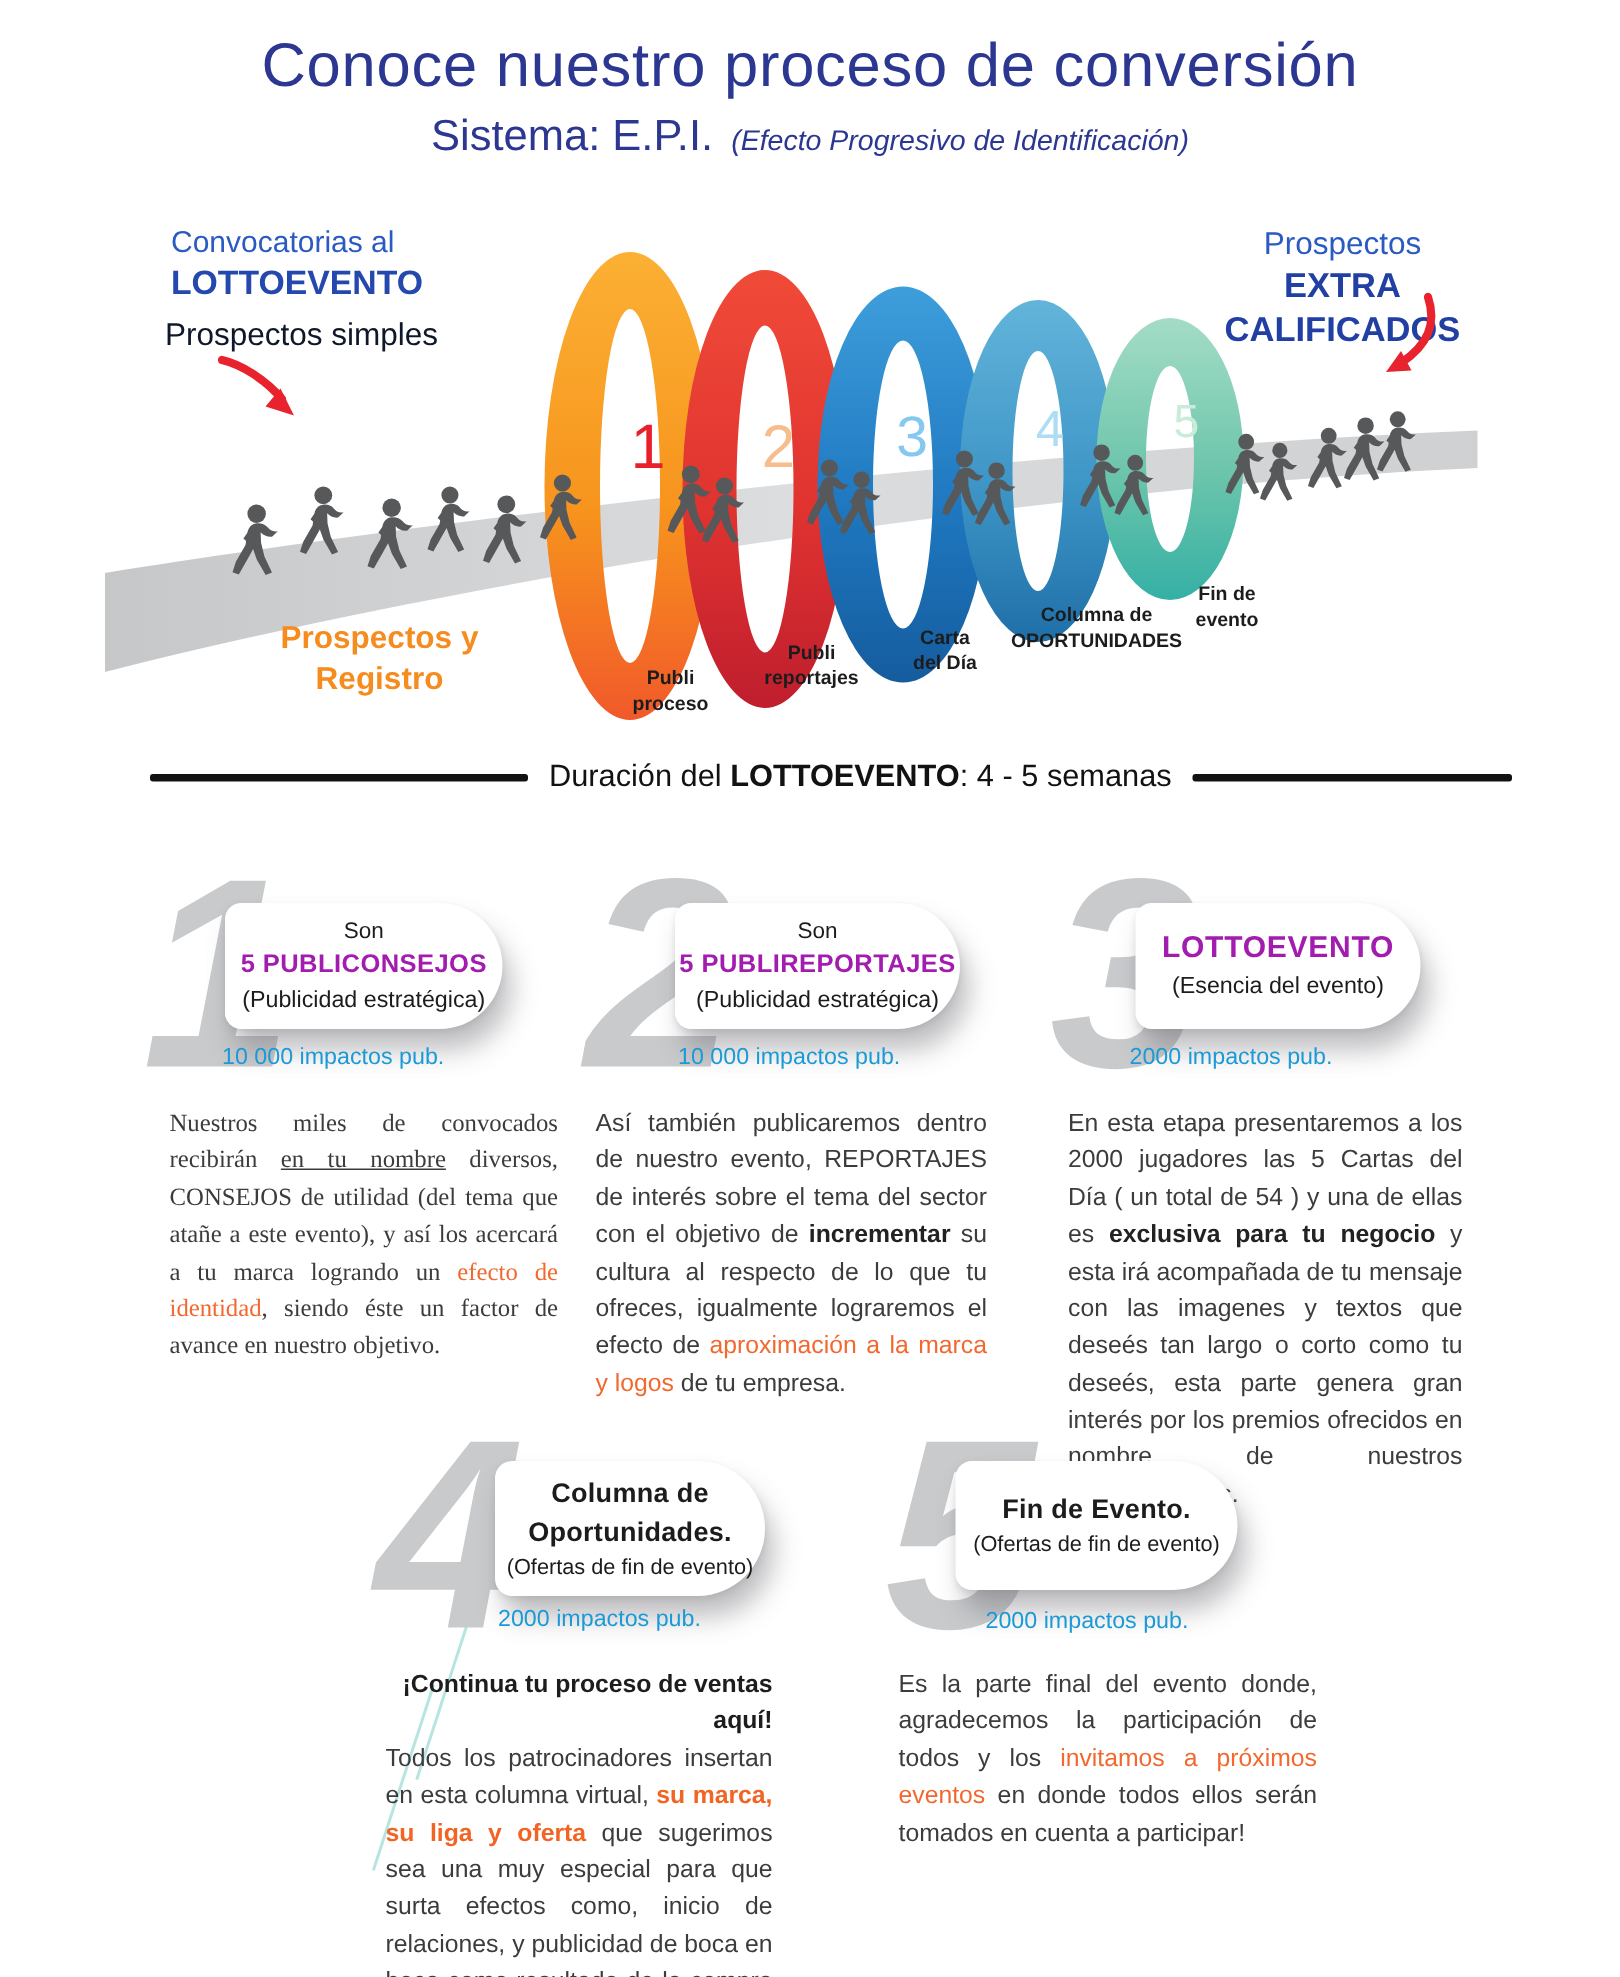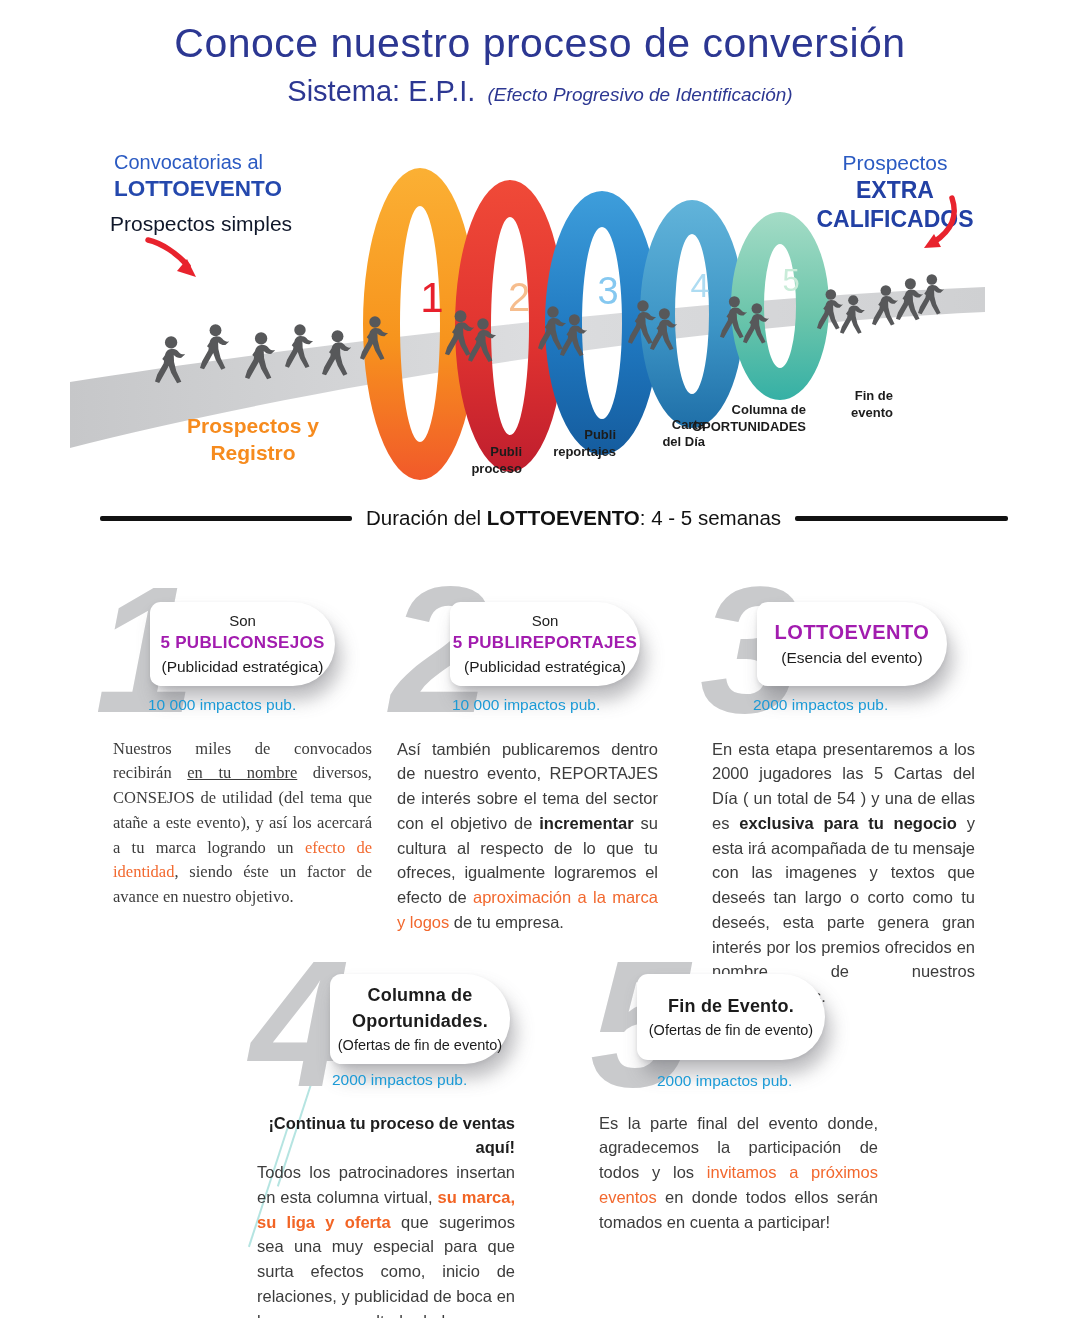--- a/index.html
+++ b/index.html
@@ -19,21 +19,21 @@
   .prospects-simple{position:absolute;left:110px;top:212px;font-size:21px;font-weight:normal;color:#0f172a;}
   .callout-right{position:absolute;left:788px;top:150px;width:214px;text-align:center;line-height:1.25;}
   .callout-right .l1{font-size:21px;color:#2a5ac2;}
   .callout-right .l2{font-size:23px;font-weight:bold;color:#2240a4;}
 
   .spiral-wrap{position:absolute;left:55px;top:148px;width:950px;height:350px;}
 
   .welcome{position:absolute;left:153px;top:412px;width:200px;text-align:center;
            font-size:21px;font-weight:bold;color:#f68b1e;line-height:1.3;}
 
-  .stage-label{position:absolute;width:150px;text-align:right;font-size:13px;font-weight:bold;
+  .stage-label{position:absolute;width:150px;text-align:center;font-size:13px;font-weight:bold;
                color:#1c1c1c;line-height:1.3;}
   .sl1{left:372px;top:444px;}
   .sl2{left:466px;top:427px;}
   .sl3{left:555px;top:417px;}
   .sl4{left:656px;top:402px;}
   .sl5{left:743px;top:388px;}
 
   
   .divider{position:absolute;left:100px;top:506px;width:908px;display:flex;align-items:center;}
   .divider .rule{height:5px;background:#121212;border-radius:2px;}

